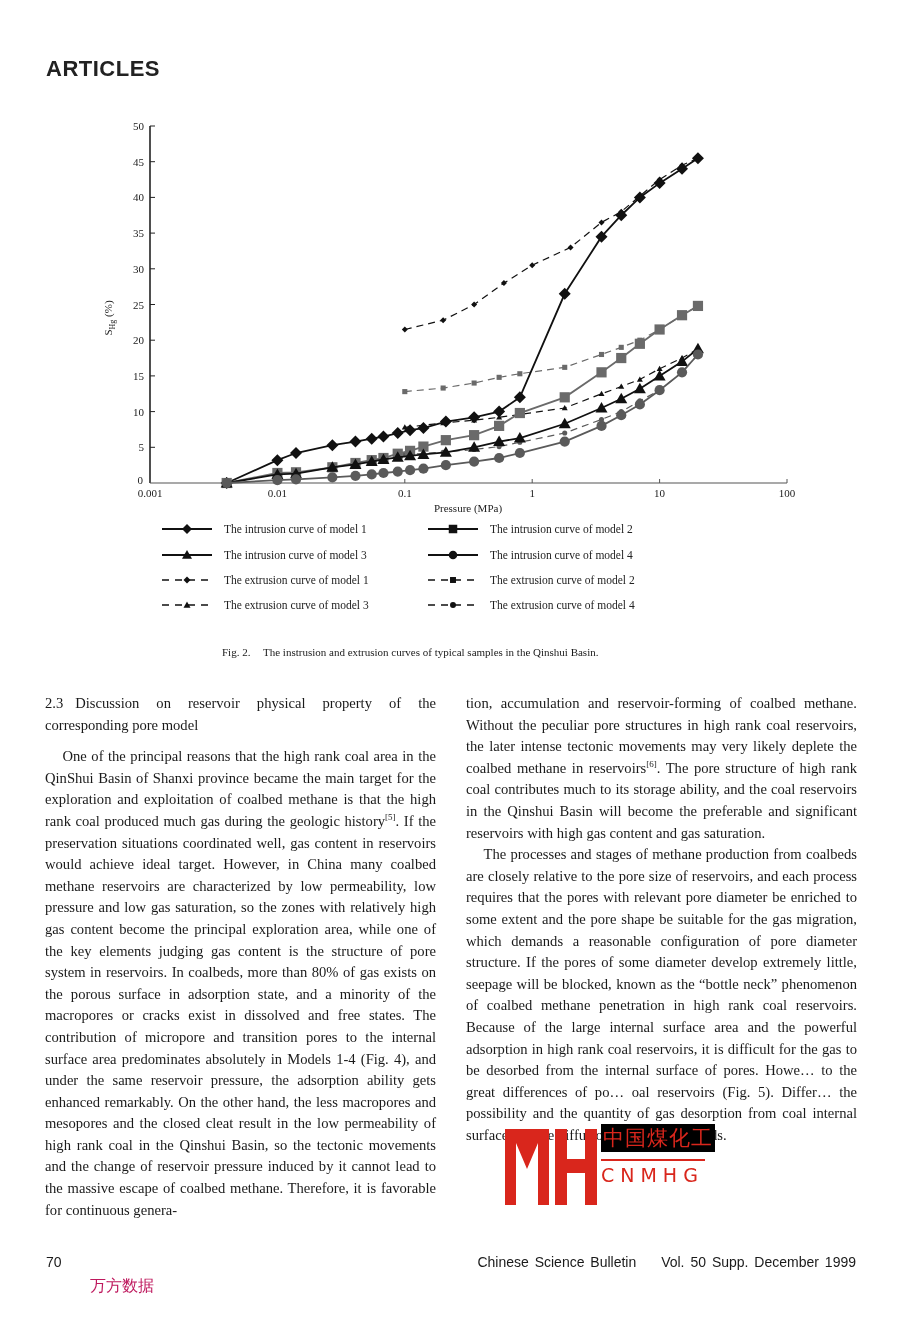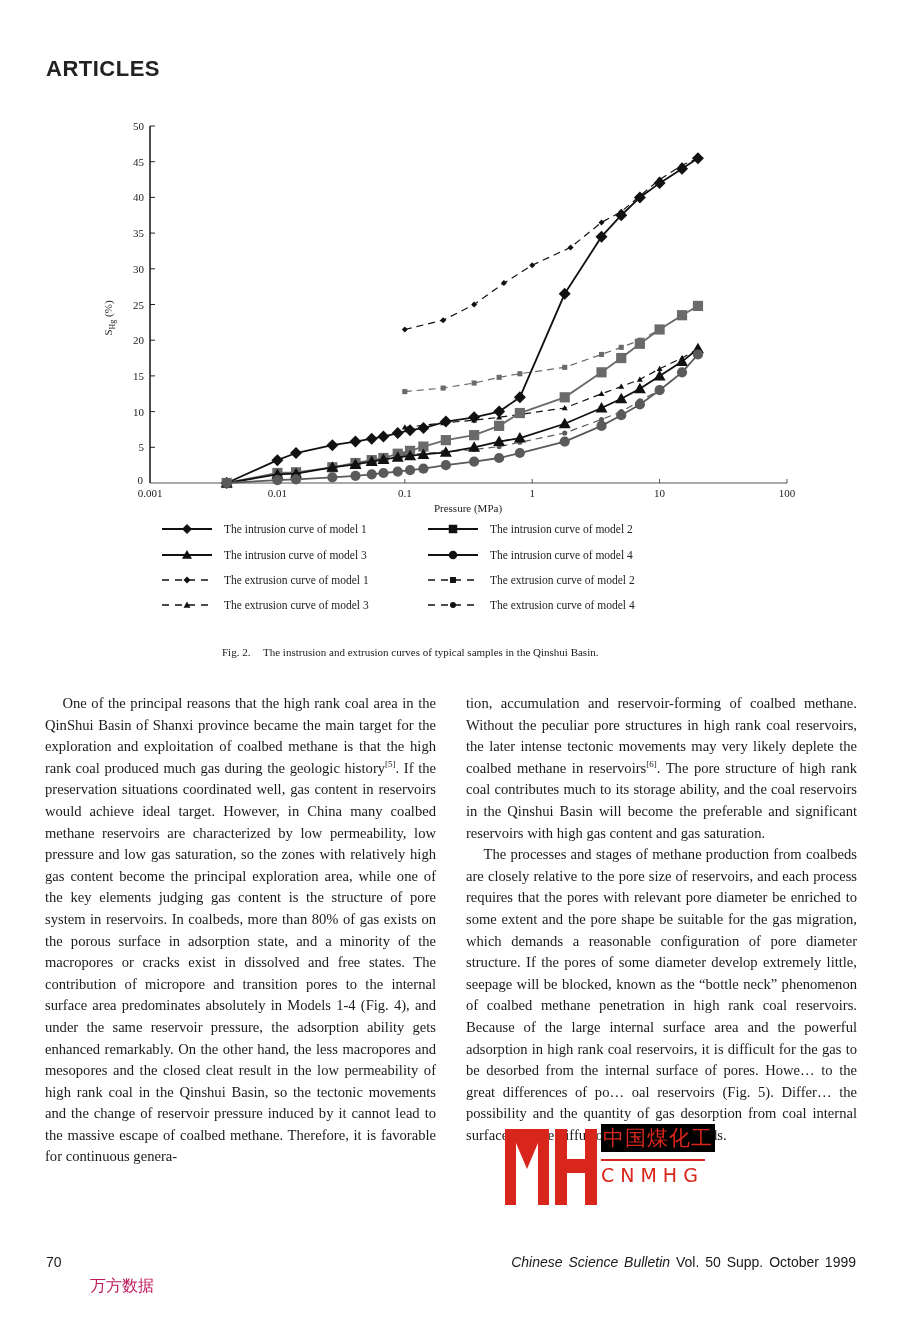--- a/index.html
+++ b/index.html
@@ -11,21 +11,21 @@
   .col { position: absolute; top: 693px; width: 391px; font-size: 14.6px; line-height: 21.6px; text-align: justify; }
   .col.left { left: 45px; }
   .col.right { left: 466px; }
   .col p { margin: 0; }
   .col .subsec { margin-bottom: 10px; text-align: justify; }
   .col .subsec .num { margin-right: 12px; }
   .col p.indent { text-indent: 1.2em; }
   sup { font-size: 9px; line-height: 0; vertical-align: super; }
   .footer-page { position: absolute; left: 46px; top: 1254px; font-family: "Liberation Sans", sans-serif; font-size: 14px; }
   .footer-journal { position: absolute; right: 48px; top: 1254px; font-family: "Liberation Sans", sans-serif; font-size: 14px; word-spacing: 2px; }
-  .footer-journal .jname { font-style: italic; margin-right: 0; }
+  .footer-journal .jname { margin-right: 19px; }
   .footer-journal span.sp { margin-left: 0; }
   .wanfang { position: absolute; left: 90px; top: 1276px; font-family: "DejaVu Sans", sans-serif; font-size: 16px; color: #be185d; }
   .watermark { position: absolute; left: 505px; top: 1123px; width: 225px; height: 82px; }
   .wm-logo { position: absolute; left: 0; top: 0; }
   .wm-cn { position: absolute; left: 96px; top: 1px; font-family: "DejaVu Sans", sans-serif; font-size: 21px; color: #d9261c; background: #000000; padding: 0 2px; letter-spacing: 1px; }
   .wm-line { position: absolute; left: 96px; top: 36px; width: 104px; height: 2px; background: #d9261c; }
   .wm-en { position: absolute; left: 96px; top: 41px; font-family: "DejaVu Sans", sans-serif; font-size: 19px; color: #d9261c; letter-spacing: 6px; }
 </style>
 </head>
 <body>
@@ -273,20 +273,23 @@
       </g>
     </g>
 </svg>
 
 <div class="fig-caption">
   <span class="lbl">Fig. 2.</span>
   <span>The instrusion and extrusion curves of typical samples in the Qinshui Basin.</span>
 </div>
 
 <div class="col left">
+  <p class="subsec">
+    <span class="num">2.3</span><span>Discussion on reservoir physical property of the corresponding pore model</span>
+  </p>
   <p class="indent"><span>One of the principal reasons that the high rank coal area in the QinShui Basin of Shanxi province became the main target for the exploration and exploitation of coalbed methane is that the high rank coal produced much gas during the geologic history</span><sup>[5]</sup><span>. If the preservation situations coordinated well, gas content in reservoirs would achieve ideal target. However, in China many coalbed methane reservoirs are characterized by low permeability, low pressure and low gas saturation, so the zones with relatively high gas content become the principal exploration area, while one of the key elements judging gas content is the structure of pore system in reservoirs. In coalbeds, more than 80% of gas exists on the porous surface in adsorption state, and a minority of the macropores or cracks exist in dissolved and free states. The contribution of micropore and transition pores to the internal surface area predominates absolutely in Models 1-4 (Fig. 4), and under the same reservoir pressure, the adsorption ability gets enhanced remarkably. On the other hand, the less macropores and mesopores and the closed cleat result in the low permeability of high rank coal in the Qinshui Basin, so the tectonic movements and the change of reservoir pressure induced by it cannot lead to the massive escape of coalbed methane. Therefore, it is favorable for continuous genera-</span></p>
 </div>
 
 <div class="col right">
   <p><span>tion, accumulation and reservoir-forming of coalbed methane. Without the peculiar pore structures in high rank coal reservoirs, the later intense tectonic movements may very likely deplete the coalbed methane in reservoirs</span><sup>[6]</sup><span>. The pore structure of high rank coal contributes much to its storage ability, and the coal reservoirs in the Qinshui Basin will become the preferable and significant reservoirs with high gas content and gas saturation.</span></p>
   <p class="indent">The processes and stages of methane production from coalbeds are closely relative to the pore size of reservoirs, and each process requires that the pores with relevant pore diameter be enriched to some extent and the pore shape be suitable for the gas migration, which demands a reasonable configuration of pore diameter structure. If the pores of some diameter develop extremely little, seepage will be blocked, known as the “bottle neck” phenomenon of coalbed methane penetration in high rank coal reservoirs. Because of the large internal surface area and the powerful adsorption in high rank coal reservoirs, it is difficult for the gas to be desorbed from the internal surface of pores. Howe… to the great differences of po… oal reservoirs (Fig. 5). Differ… the possibility and the quantity of gas desorption from coal internal surface and the diffusion process afterwards.</p>
 </div>
 
 <div class="watermark">
   <svg class="wm-logo" width="96" height="82" xmlns="http://www.w3.org/2000/svg">
@@ -296,16 +299,16 @@
   <span class="wm-cn">中国煤化工</span>
   <div class="wm-line"></div>
   <span class="wm-en">CNMHG</span>
 </div>
 
 <div class="footer-page">70</div>
 <div class="footer-journal">
   <span class="jname">Chinese Science Bulletin</span>
   <span>Vol. 50</span>
   <span class="sp">Supp.</span>
-  <span class="sp">October</span>
+  <span class="sp">December</span>
   <span class="sp">1999</span>
 </div>
 <div class="wanfang">万方数据</div>
 
 </body></html>

